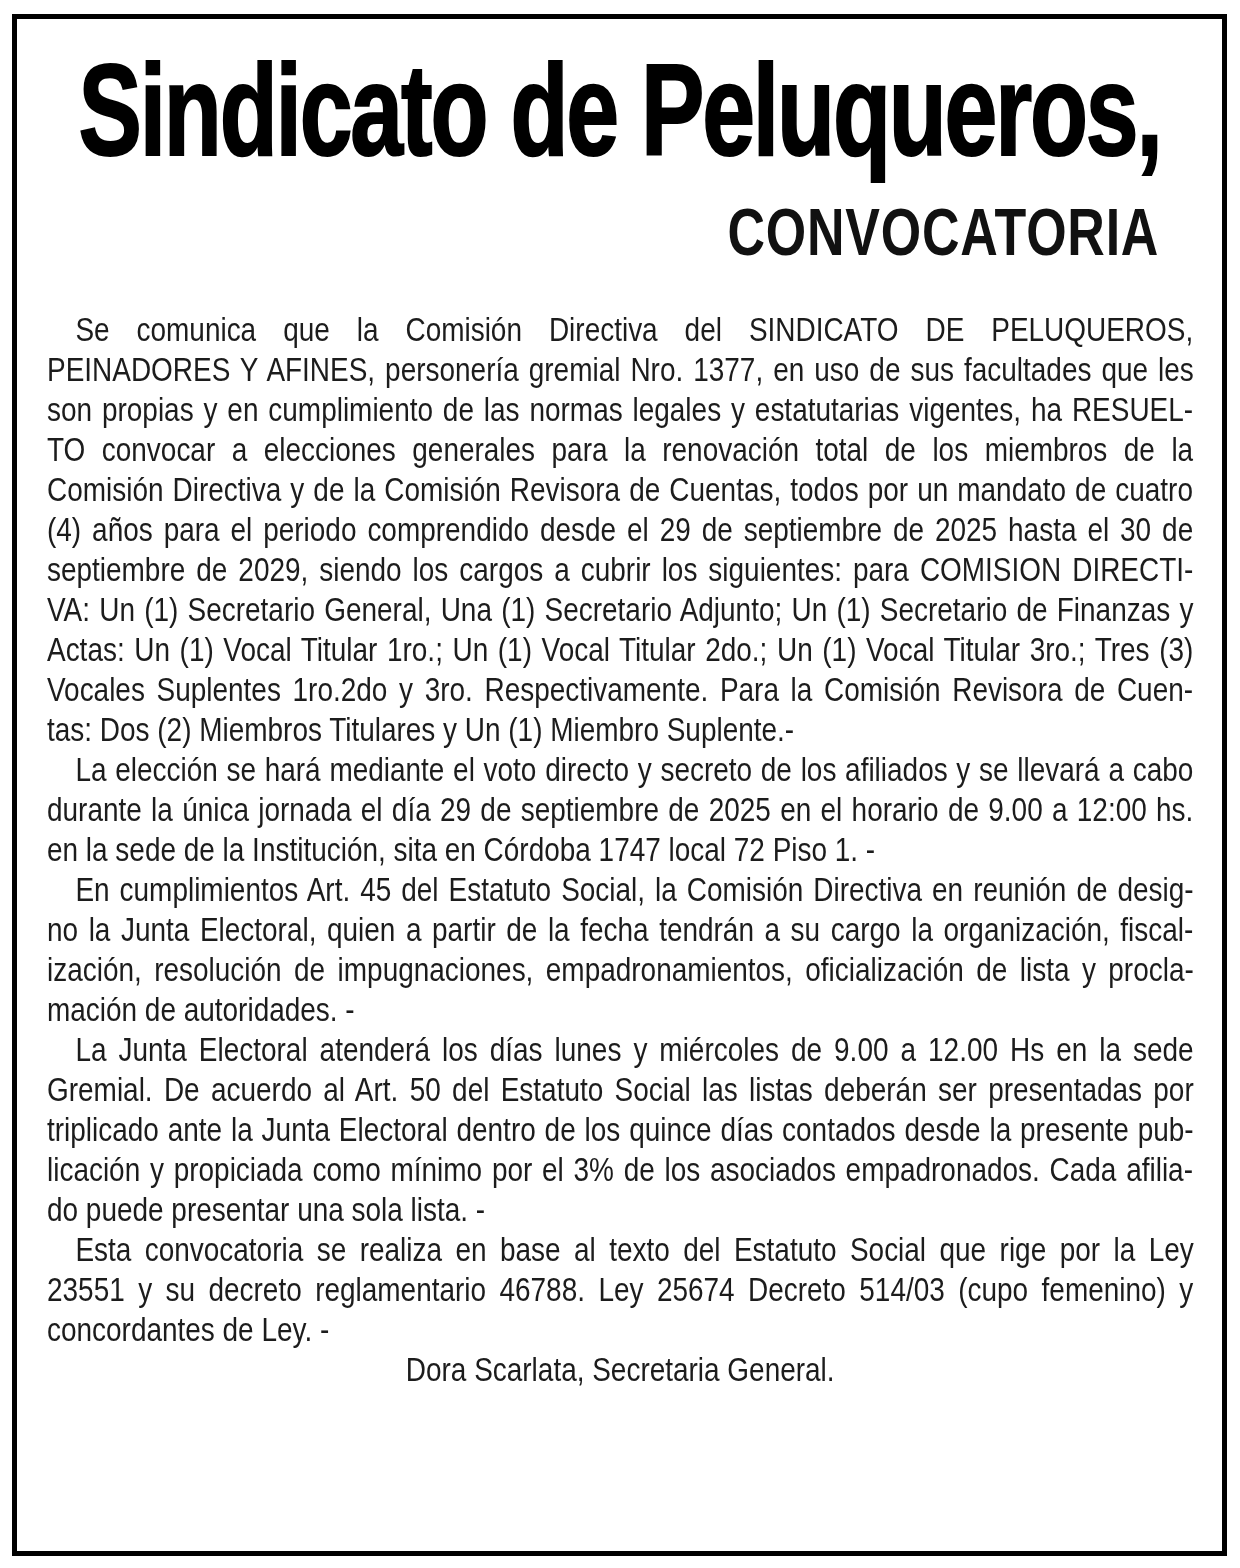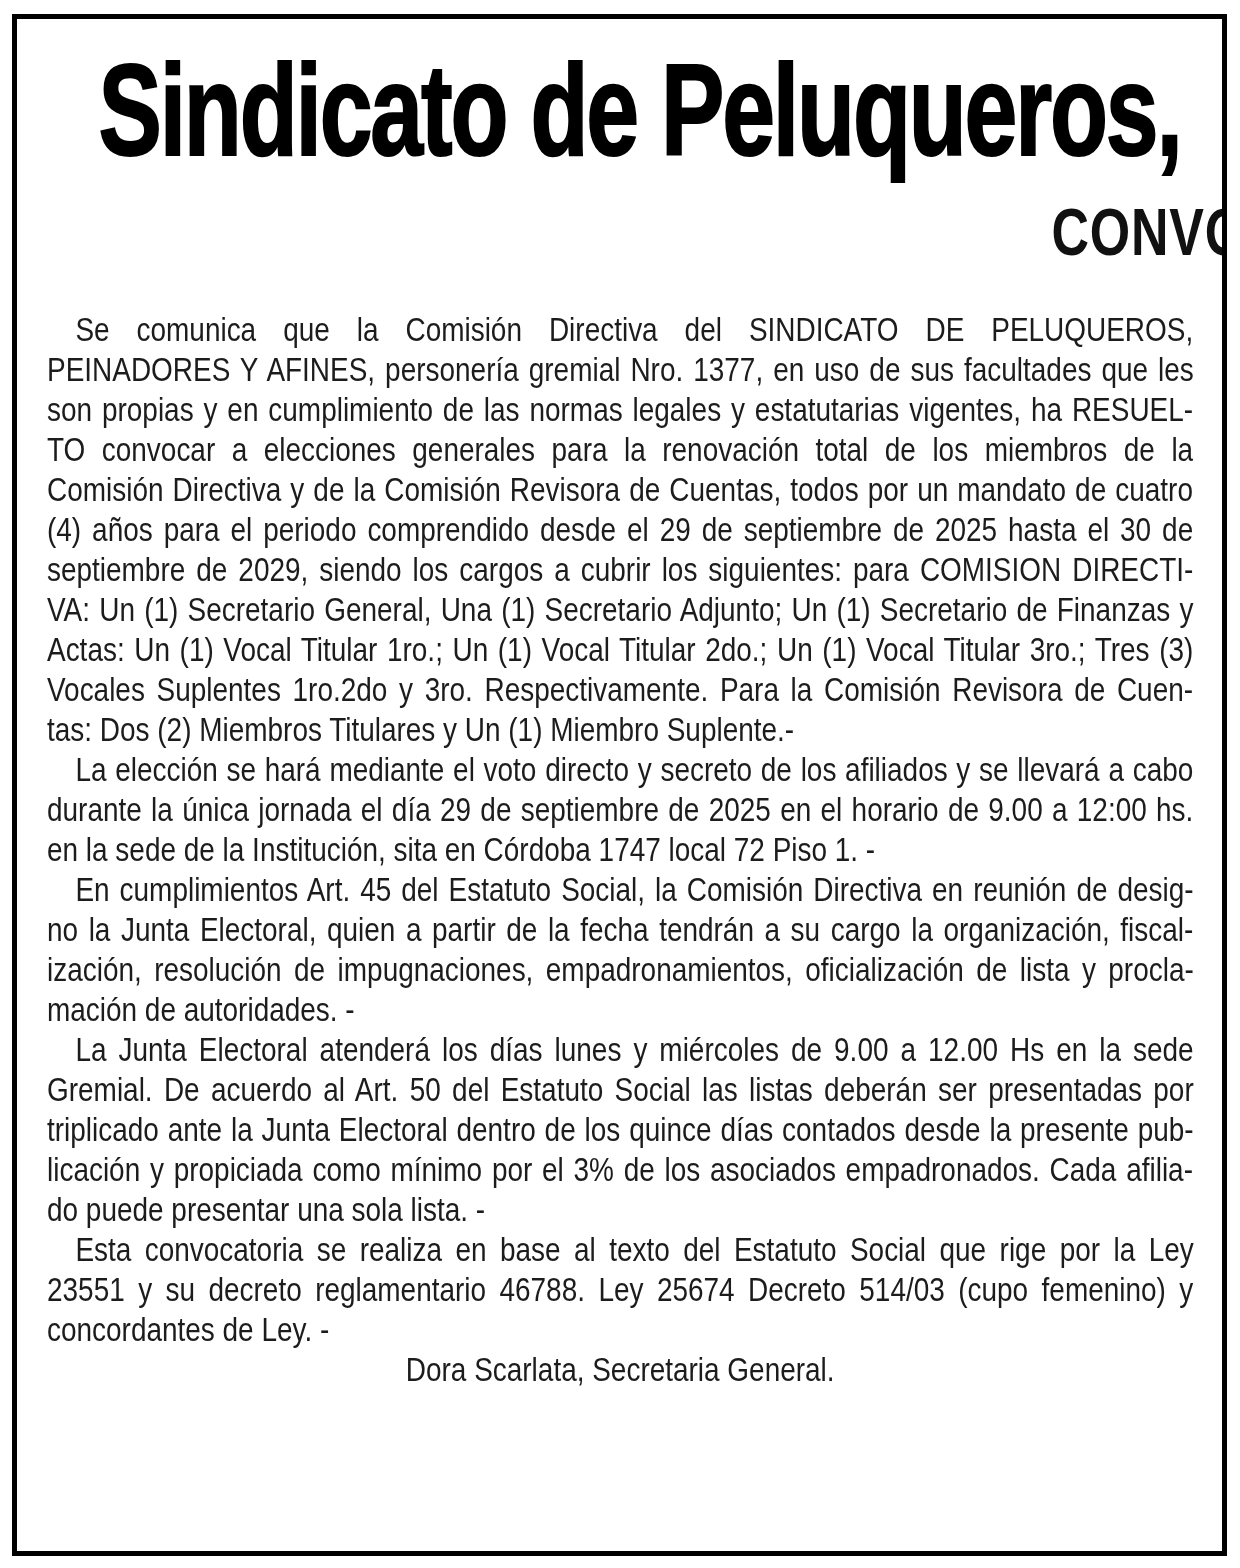--- a/index.html
+++ b/index.html
@@ -13,21 +13,21 @@
     color: #1c1c1c;
   }
   .frame {
     position: absolute;
     left: 12px; top: 14px;
     width: 1205px; height: 1532px;
     border: 5px solid #000000;
     overflow: hidden;
     background: #ffffff;
   }
-  .title-wrap { margin: 26px 8px 0 0; text-align: right; padding-left: 20px; }
+  .title-wrap { margin: 26px 8px 0 0; text-align: center; }
   .title-row { height: 130px; line-height: 130px; }
   .title-line {
     display: inline-block;
     white-space: nowrap;
     font-weight: bold;
     font-size: 129px;
     letter-spacing: -3px;
     color: #000000;
     -webkit-text-stroke: 2px #000000;
     transform-origin: left top;

